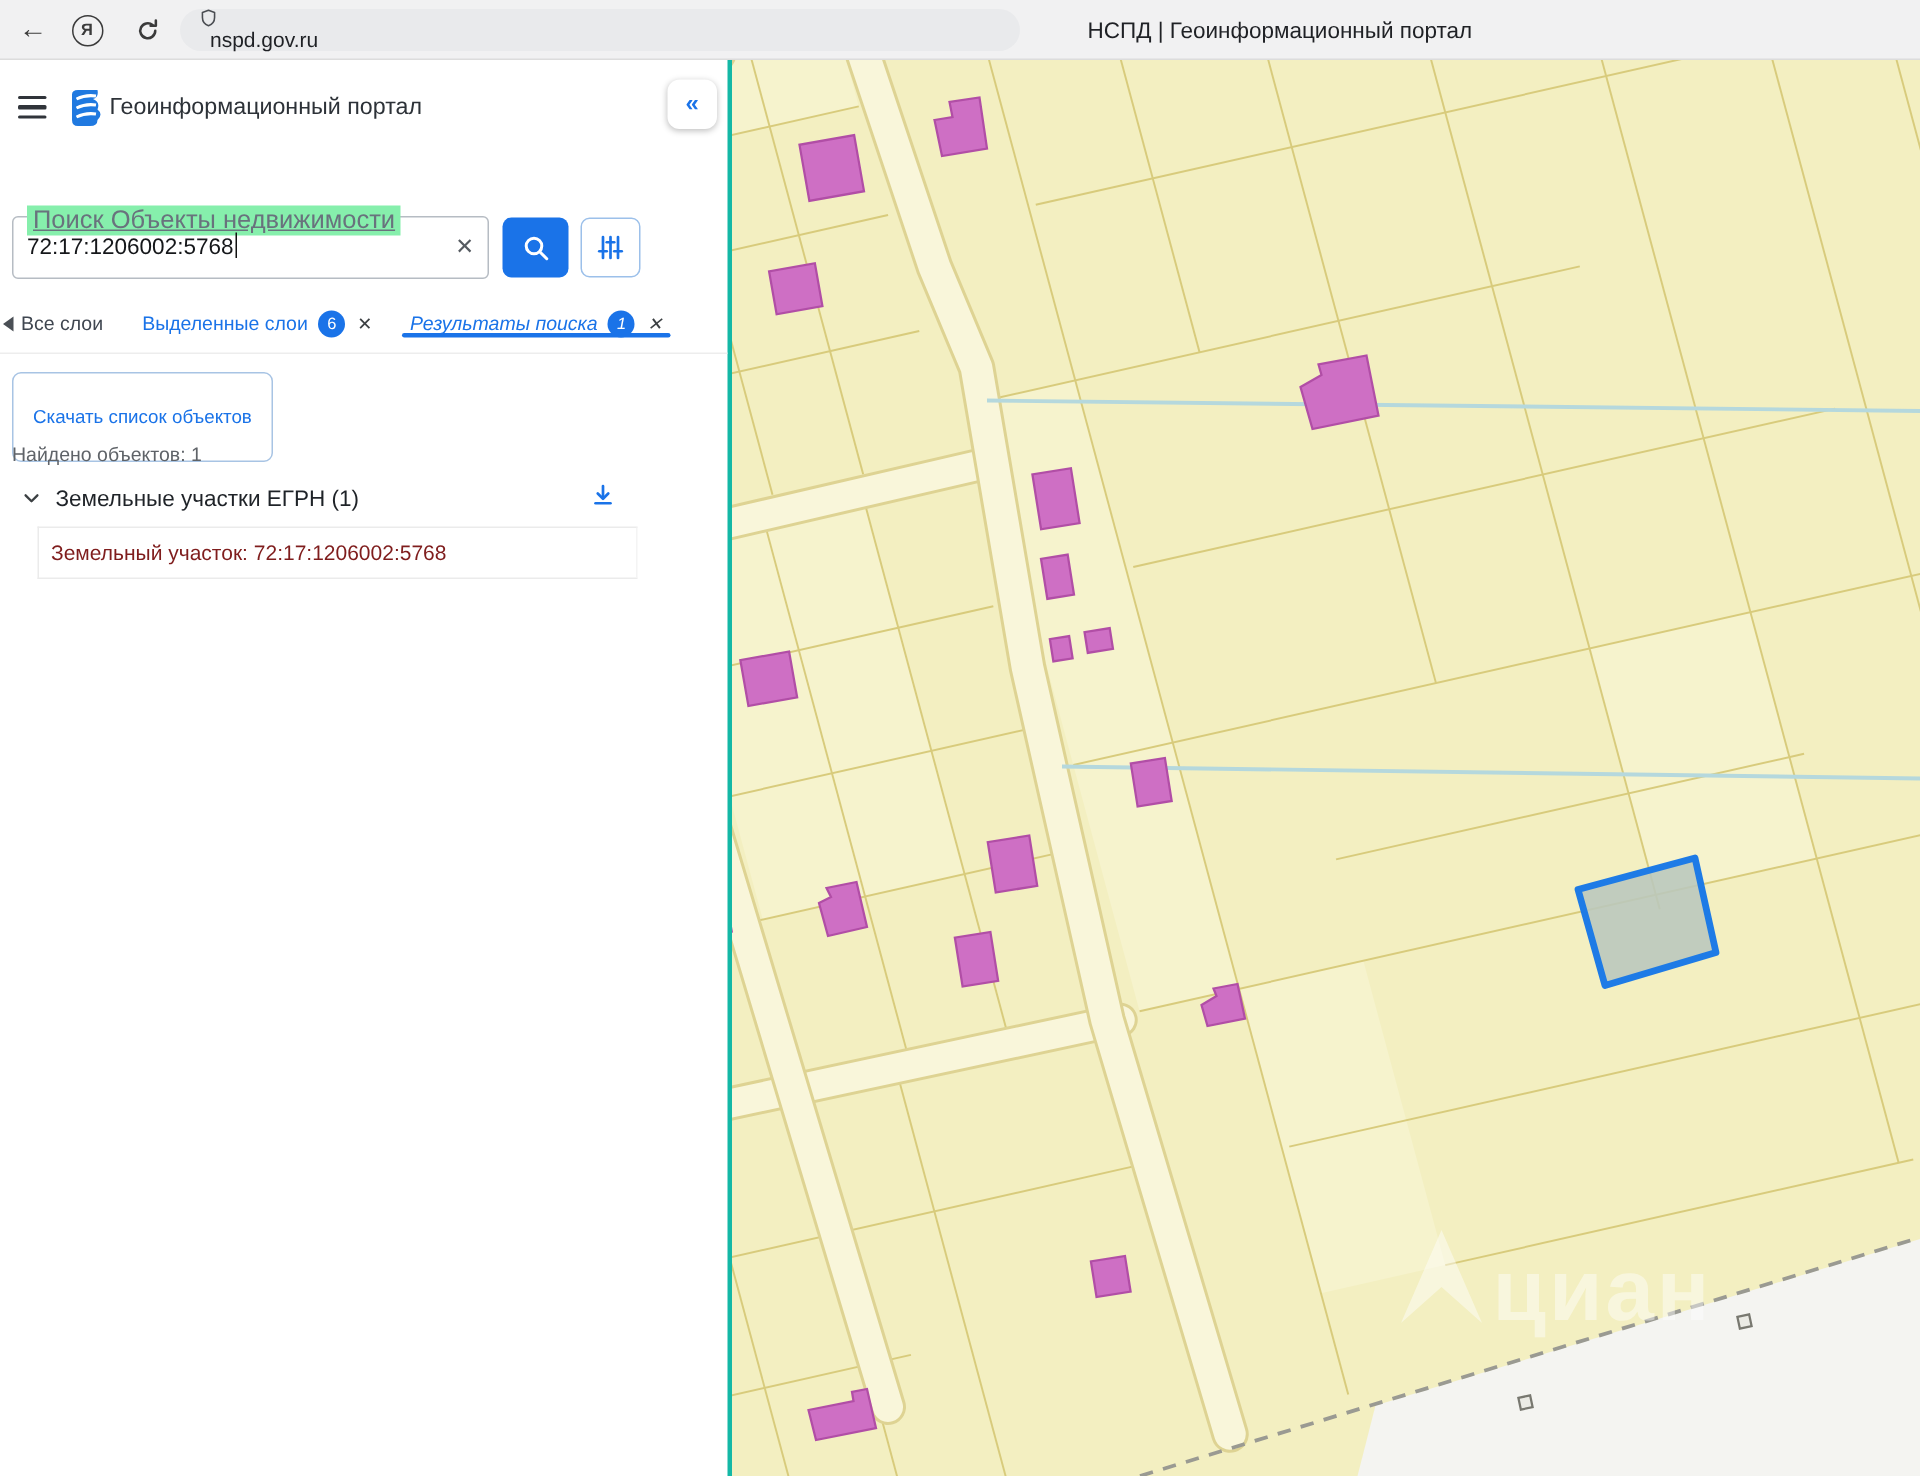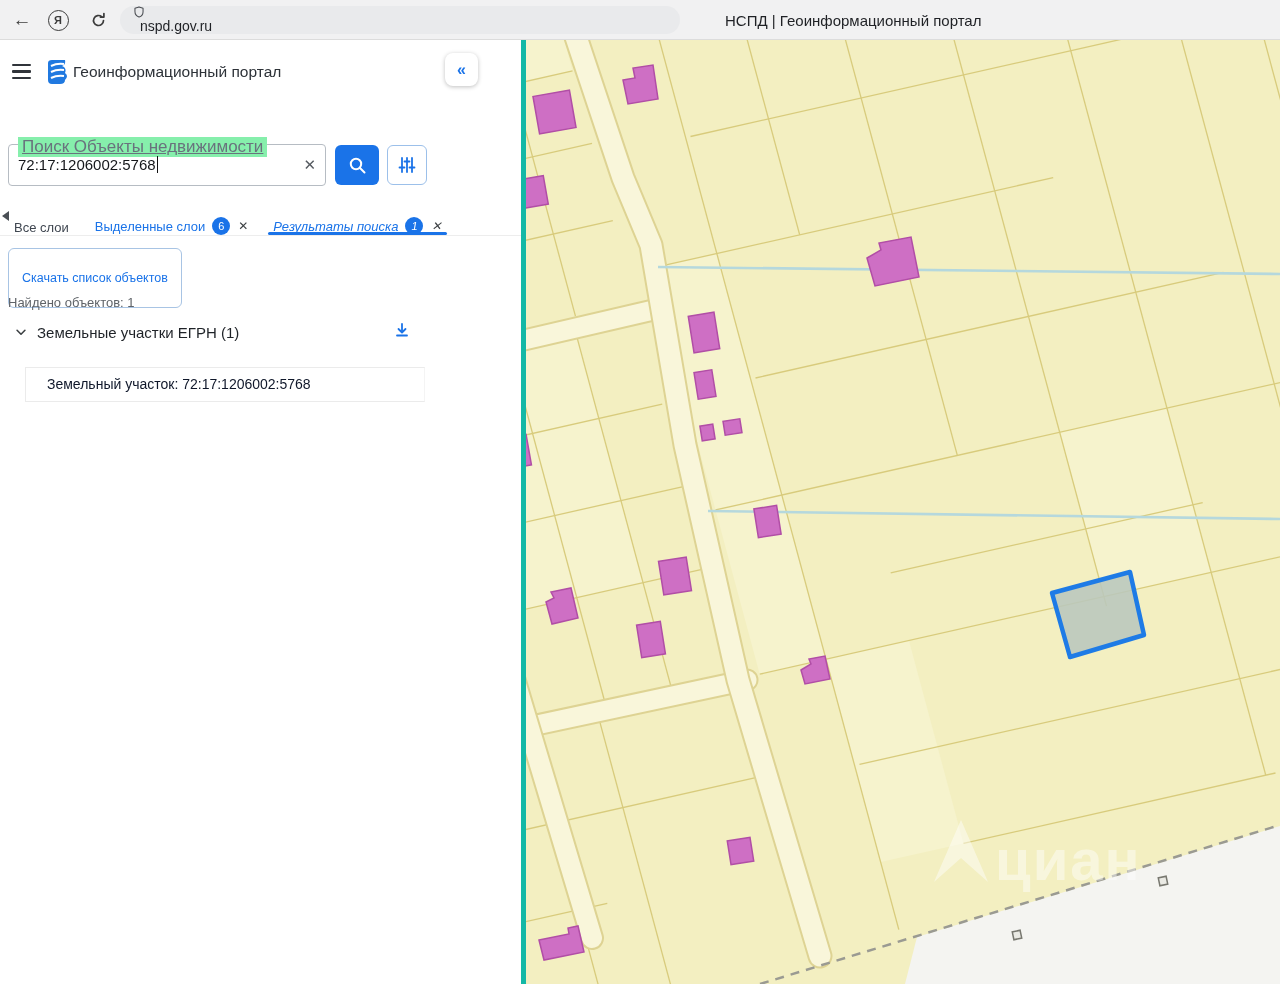--- a/index.html
+++ b/index.html
@@ -16,22 +16,22 @@
   .yandex-badge .ring { width:21px; height:21px; border:1.6px solid #3b3b3b; border-radius:50%;
     display:flex; align-items:center; justify-content:center; font-size:11px; font-weight:bold; }
   .refresh { left:84px; width:28px; }
   .url-pill { position:absolute; left:120px; top:6px; width:560px; height:28px;
     background:#e9eaec; border-radius:14px; display:flex; align-items:flex-start; padding-left:12px;flex-direction:column; }
   .url-text { font-size:14px; color:#1f2125; margin-left:8px; }
   .page-title { position:absolute; left:725px; top:0; height:40px; display:flex;
     align-items:center; font-size:15px; color:#1f2125; }
 
   
-  .sidebar { position:absolute; left:0; top:40px; width:526px; height:944px; background:#fff;
-    border-right:5px solid #14b8a6; z-index:5; }
+  .sidebar { position:absolute; left:0; top:40px; width:488px; height:944px; background:#fff;
+    border-right:3px solid #14b8a6; z-index:5; }
   .app-header { position:absolute; left:0; top:18px; width:100%; height:30px; }
   .hamburger { position:absolute; left:12px; top:6px; width:19px; height:16px; cursor:pointer; }
   .hamburger div { height:2.4px; background:#30343a; margin-bottom:4px; border-radius:1px; }
   .logo { position:absolute; left:45px; top:1px; }
   .app-title { position:absolute; left:73px; top:5px; font-size:15.5px; color:#2d3238; }
 
   .search-box { position:absolute; left:8px; top:104px; width:318px; height:42px;
     border:1px solid #b6bcc3; border-radius:4px; background:#fff; }
   .search-label { position:absolute; top:-8px; left:9px; background:#86efac; padding:0 4px;
     font-size:17px; color:#69727d; white-space:nowrap;text-decoration:underline; }
@@ -41,21 +41,21 @@
   .clear-x { position:absolute; right:9px; top:0; line-height:40px; font-size:15px;
     color:#565b61; cursor:pointer; }
   .search-btn { position:absolute; left:335px; top:105px; width:44px; height:40px;
     background:#1a73e8; border:none; border-radius:6px; display:flex; align-items:center;
     justify-content:center; cursor:pointer; }
   .filter-btn { position:absolute; left:387px; top:105px; width:40px; height:40px;
     background:#fff; border:1px solid #9cc0ea; border-radius:6px; display:flex;
     align-items:center; justify-content:center; cursor:pointer; }
 
   .tabs-row { position:absolute; left:0; top:156px; width:100%; height:40px;
-    display:flex; align-items:flex-end; border-bottom:1px solid #ededed; }
+    display:flex; align-items:center; border-bottom:1px solid #ededed; }
   .tabs-prev { align-self:center; margin-left:2px; width:0; height:0;
     border-top:5px solid transparent; border-bottom:5px solid transparent;
     border-right:7px solid #4a4f55; cursor:pointer; }
   .tab { position:relative; display:flex; align-items:center; font-size:13px; cursor:pointer; }
   .tab-all { margin-left:5px; color:#3f4650; }
   .tab-sel { margin-left:26px; color:#1a73e8; }
   .tab-res { margin-left:25px; color:#1a73e8;font-style:italic; }
   .tab .badge { margin-left:7px; min-width:18px; height:18px; border-radius:9px;
     background:#1a73e8; color:#fff; font-size:11px; display:inline-flex;
     align-items:center; justify-content:center; }
@@ -65,21 +65,21 @@
 
   .dl-btn { position:absolute; left:8px; top:208px; padding:22px 13px; background:#fff;
     border:1px solid #a8c4e4; border-radius:6px; color:#1a73e8; font-size:12.5px; cursor:pointer; }
   .found { position:absolute; left:8px; top:255px; font-size:13px; color:#5f6368; }
   .group-row { position:absolute; left:14px; top:278px; width:409px; height:28px;
     display:flex; align-items:center; cursor:pointer; }
   .group-title { margin-left:9px; font-size:15px; color:#1f2328; }
   .group-dl { margin-left:auto; margin-right:13px; cursor:pointer; }
   .result-row { position:absolute; left:25px; top:311px; width:400px; height:35px;
     border:1px solid #ebebeb; border-right-color:#f4f4f4; line-height:33px;
-    padding-left:21px; font-size:14px; color:#0f172a; background:#fff; cursor:pointer;margin-top:16px; }
+    padding-left:8px; font-size:14px; color:#7f1d1d; background:#fff; cursor:pointer; }
 
   
   .map-area { position:absolute; left:437px; top:40px; width:843px; height:944px; background:#f3efc1; }
   .collapse-btn { position:absolute; left:445px; top:53px; width:33px; height:33px;
     background:#fff; border:none; border-radius:8px; box-shadow:0 1px 4px rgba(0,0,0,.25);
     color:#1a73e8; font-size:16px; font-weight:bold; cursor:pointer; z-index:6;
     display:flex; align-items:center; justify-content:center; }
 </style>
 </head>
 <body>

